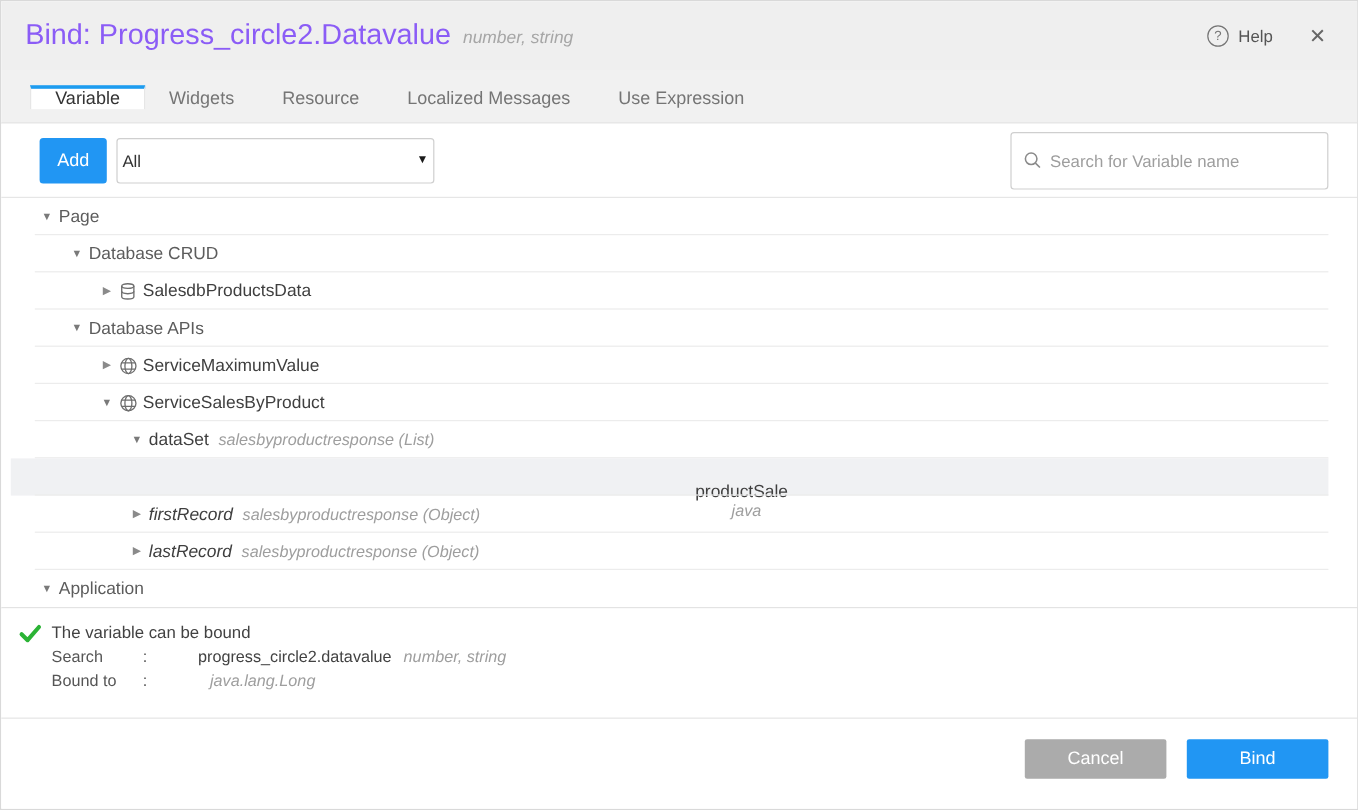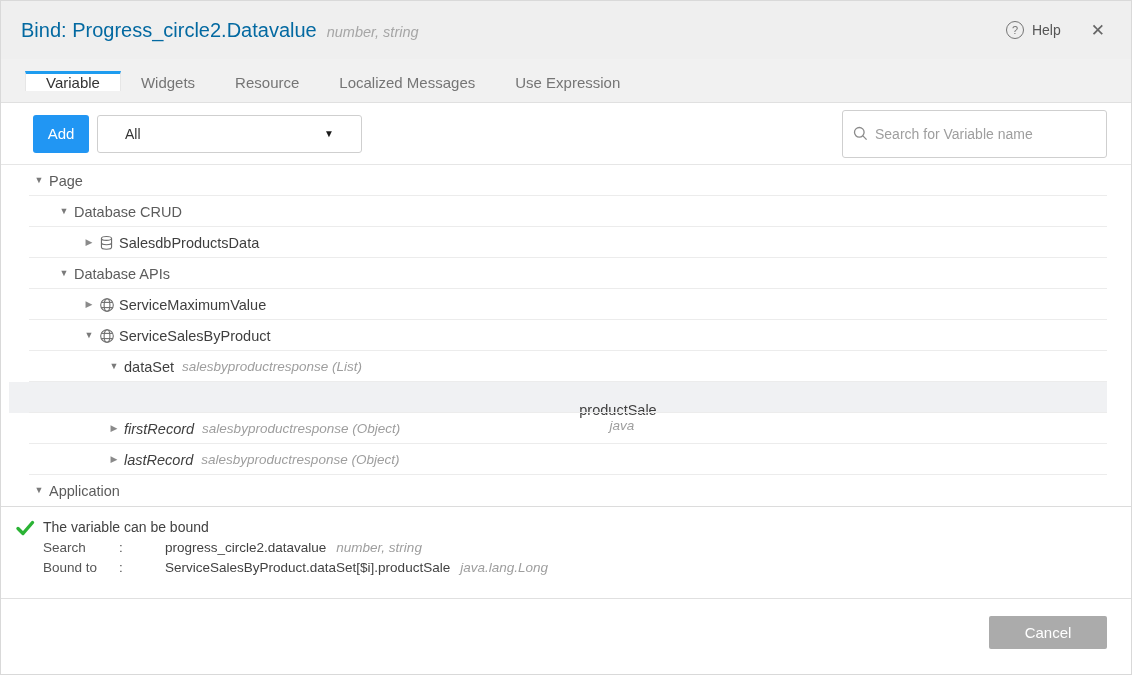--- a/index.html
+++ b/index.html
@@ -18,21 +18,21 @@
     overflow: hidden;
   }
 
   
   .hdr {
     height: 58px; flex: 0 0 58px;
     background: #efefef;
     display: flex; align-items: center;
     padding: 0 26px 0 20px;
   }
-  .hdr-title { font-size: 20px; color: #0369a1; }
+  .hdr-title { font-size: 24px; color: #8b5cf6; }
   .hdr-hint  { font-size: 14.5px; font-style: italic; color: #a6a6a6; margin-left: 10px; padding-top: 4px; }
   .hdr-right { margin-left: auto; display: flex; align-items: center; }
   .help-icon {
     width: 18px; height: 18px; border: 1.4px solid #757575; border-radius: 50%;
     display: inline-flex; align-items: center; justify-content: center;
     font-size: 11px; color: #757575; cursor: pointer;
   }
   .help-label { font-size: 14px; color: #555; margin: 0 30px 0 8px; cursor: pointer; }
   .close-icon { font-size: 17px; color: #666; cursor: pointer; line-height: 1; }
 
@@ -68,21 +68,21 @@
   .btn-add {
     width: 56px; height: 38px;
     background: #2196f3; color: #fff;
     border: none; border-radius: 3px;
     font-size: 15px; font-family: inherit; cursor: pointer;
   }
   .filter-select {
     margin-left: 8px; width: 265px; height: 38px;
     border: 1px solid #cfcfcf; border-radius: 3px;
     display: flex; align-items: center;
-    padding: 0 27px; font-size: 14px; color: #333;
+    padding: 0 4px; font-size: 14px; color: #333;
     cursor: pointer; background: #fff;
   }
   .filter-caret { margin-left: auto; font-size: 10px; color: #1a1a1a; }
   .searchbox {
     margin-left: auto; width: 265px; height: 48px;
     border: 1px solid #cfcfcf; border-radius: 3px;
     display: flex; align-items: center;
     padding: 0 10px; background: #fff;
   }
   .searchbox svg { flex: 0 0 auto; }
@@ -283,24 +283,24 @@
       <div class="status-grid">
         <div class="s-label">Search</div>
         <div class="s-colon">:</div>
         <div>
           <span class="s-value">progress_circle2.datavalue</span>
           <span class="s-hint">number, string</span>
         </div>
         <div class="s-label">Bound to</div>
         <div class="s-colon">:</div>
         <div>
-          <span class="s-value">ServiceSalesByProduct.dataSet[$i].productSale</span>
           <span class="s-hint">java.lang.Long</span>
         </div>
       </div>
     </div>
   </div>
 
   <div class="footer">
     <button class="btn-cancel">Cancel</button>
+    <button class="btn-bind">Bind</button>
   </div>
 
 </div>
 
 </body></html>

